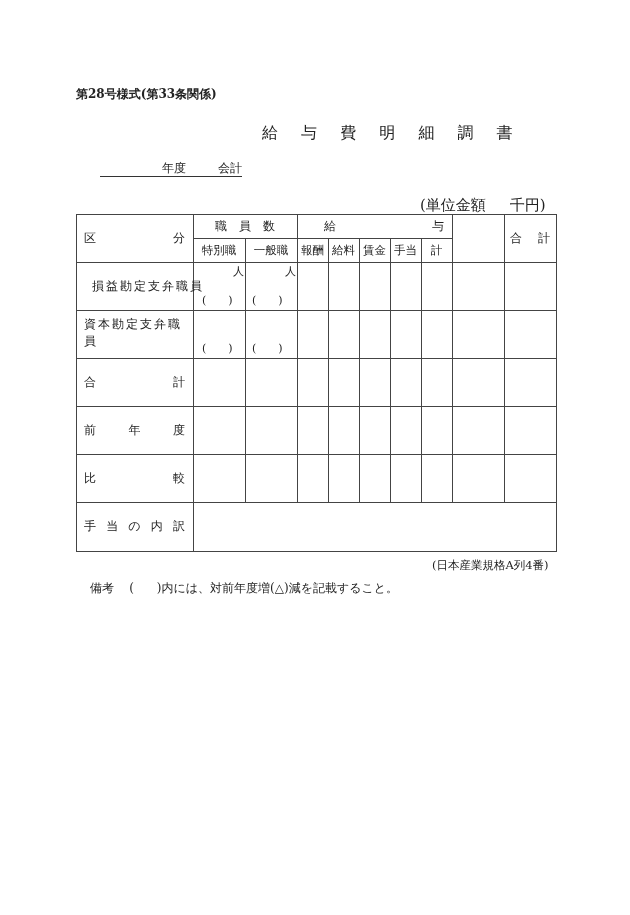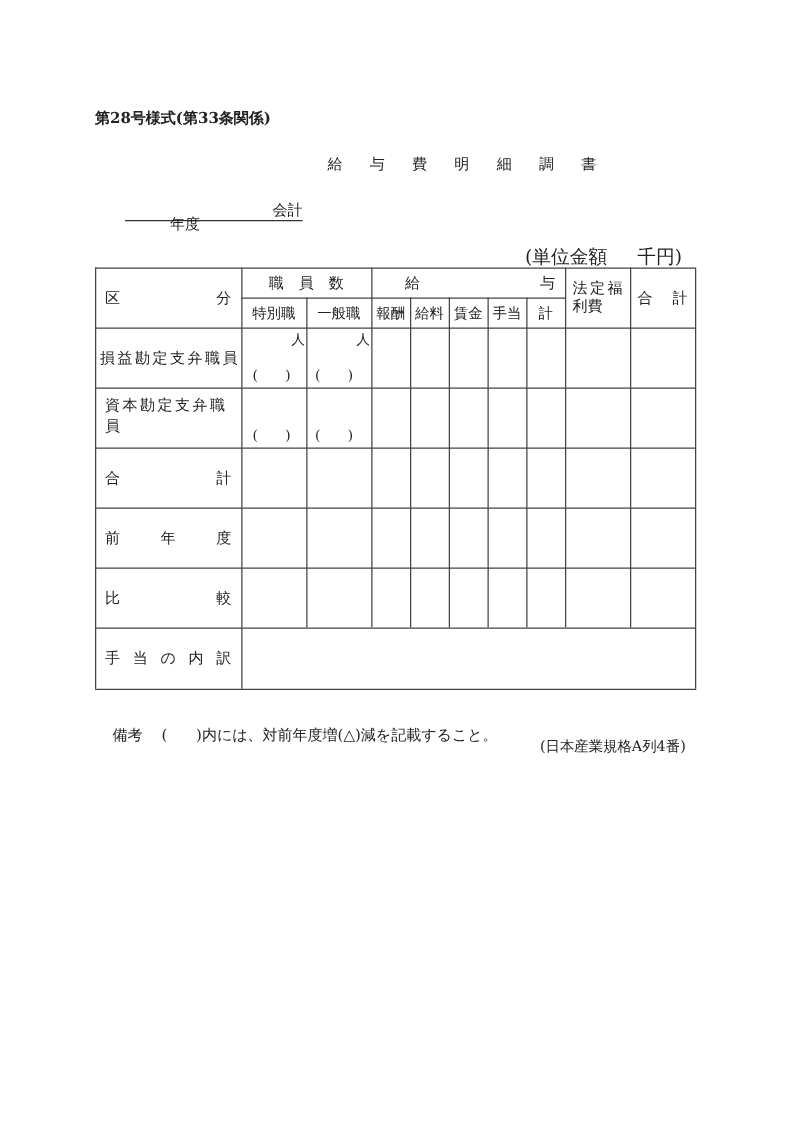--- a/index.html
+++ b/index.html
@@ -3,39 +3,39 @@
   <meta charset="utf-8">
   <style>
     html, body { margin: 0; padding: 0; }
     body {
       width: 630px; height: 915px; background: #ffffff; position: relative;
       font-family: "DejaVu Serif", "Liberation Serif", serif; color: #222;
       overflow: hidden;
     }
     .abs { position: absolute; white-space: nowrap; }
     .form-no { left: 76px; top: 86px; font-size: 12px; font-weight: bold; }
-    .title { left: 262px; top: 123px; font-size: 12px; letter-spacing: 9px; }
+    .title { left: 262px; top: 123px; font-size: 16px; letter-spacing: 9px; }
     .fiscal { left: 100px; top: 160px; width: 142px; height: 16px; border-bottom: 1px solid #333; font-size: 12px; }
-    .fiscal .y { position: absolute; left: 36px; top: 0; margin-top: 11px; }
+    .fiscal .y { position: absolute; left: 62px; top: 0; }
     .fiscal .k { position: absolute; left: 118px; top: 0; }
     .unit { left: 420px; top: 196px; font-size: 15px; }
     .unit .gap { display: inline-block; width: 24px; }
 
     .tbl { position: absolute; left: 76px; top: 214px; width: 480px; height: 337px; }
     .line { position: absolute; background: #444; }
     .h { height: 1px; }
     .v { width: 1px; }
     .cell { position: absolute; font-size: 12px; display: flex; align-items: center; box-sizing: border-box; }
     .center { justify-content: center; }
     .dist { justify-content: space-between; padding: 0 8px; }
     .small { font-size: 11.5px; }
     .paren { position: absolute; font-size: 11px; }
     .nin { position: absolute; font-size: 11px; }
 
-    .jis { left: 432px; top: 590px; font-size: 11.5px; }
+    .jis { left: 432px; top: 558px; font-size: 11.5px; }
     .note { left: 90px; top: 580px; font-size: 12px; }
   </style>
 </head>
 <body>
 
 <div class="abs form-no">第28号様式(第33条関係)</div>
 
 <div class="abs title">
   <span>給</span>
   <span>与</span>
@@ -87,38 +87,34 @@
   </div>
   <div class="cell" style="left:117px;top:0;width:104px;height:24px;justify-content:space-between;padding:0 22px;">
     <span>職</span>
     <span>員</span>
     <span>数</span>
   </div>
   <div class="cell" style="left:221px;top:0;width:155px;height:24px;justify-content:space-between;padding:0 8px 0 27px;">
     <span>給</span>
     <span>与</span>
   </div>
-  <div class="cell" style="left:376px;top:0;width:52px;height:48px;flex-direction:column;align-items:flex-start;justify-content:center;padding-left:6px;line-height:15px;">
-    <span style="letter-spacing:2px;">法定福</span>
-    <span>利費</span>
-  </div>
   <div class="cell" style="left:428px;top:0;width:52px;height:48px;justify-content:space-between;padding:0 6px;">
     <span>合</span>
     <span>計</span>
   </div>
 
   <div class="cell center small" style="left:117px;top:24px;width:52px;height:24px;">特別職</div>
   <div class="cell center small" style="left:169px;top:24px;width:52px;height:24px;">一般職</div>
   <div class="cell center small" style="left:221px;top:24px;width:31px;height:24px;">報酬</div>
   <div class="cell center small" style="left:252px;top:24px;width:31px;height:24px;">給料</div>
   <div class="cell center small" style="left:283px;top:24px;width:31px;height:24px;">賃金</div>
   <div class="cell center small" style="left:314px;top:24px;width:31px;height:24px;">手当</div>
   <div class="cell center small" style="left:345px;top:24px;width:31px;height:24px;">計</div>
 
-  <div class="cell" style="left:4px;top:48px;width:117px;height:48px;padding-left:0;letter-spacing:2px;">損益勘定支弁職員</div>
+  <div class="cell" style="left:16px;top:48px;width:117px;height:48px;padding-left:0;letter-spacing:2px;">損益勘定支弁職員</div>
   <span class="nin" style="left:157px;top:50px;">人</span>
   <span class="nin" style="left:209px;top:50px;">人</span>
   <span class="paren" style="left:126px;top:79px;">(　　)</span>
   <span class="paren" style="left:176px;top:79px;">(　　)</span>
 
   <div class="cell" style="left:0;top:96px;width:117px;height:48px;padding-left:8px;padding-bottom:2px;letter-spacing:2px;">資本勘定支弁職員</div>
   <span class="paren" style="left:126px;top:127px;">(　　)</span>
   <span class="paren" style="left:176px;top:127px;">(　　)</span>
 
   <div class="cell dist" style="left:0;top:144px;width:117px;height:48px;">

